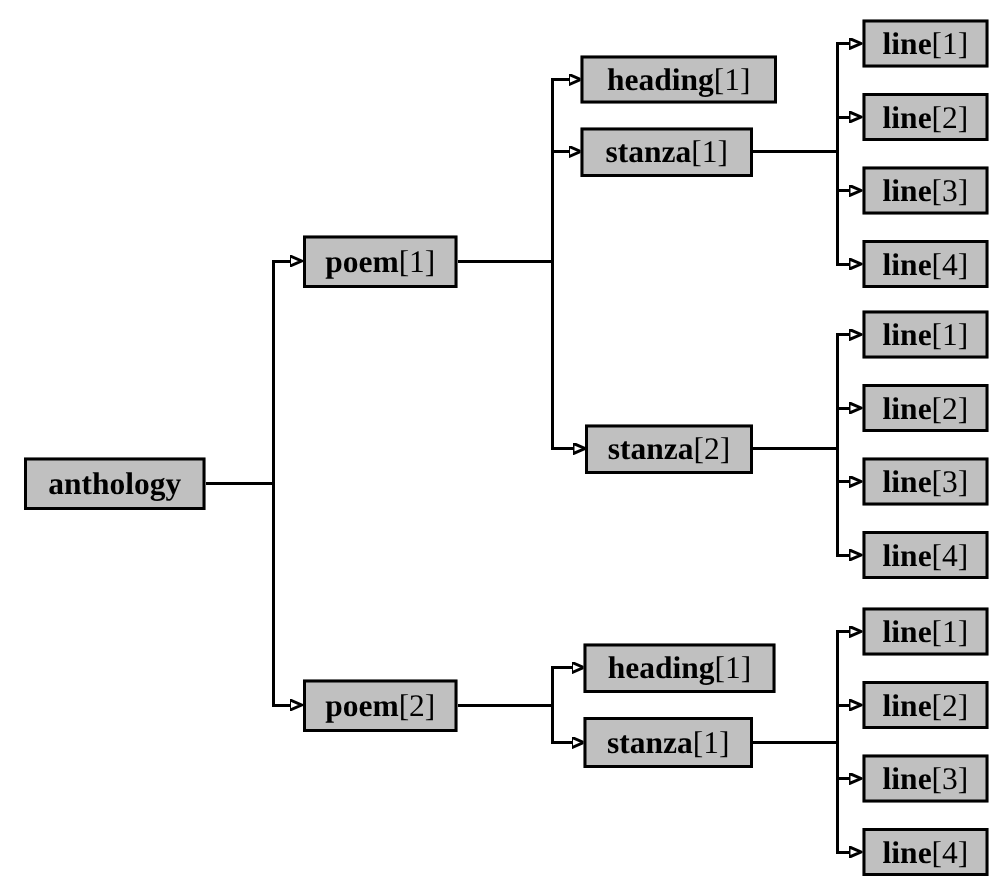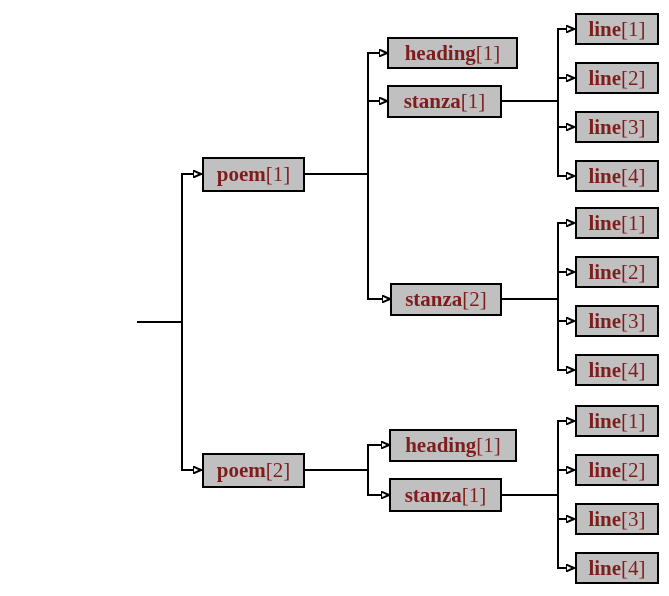--- a/index.html
+++ b/index.html
@@ -31,21 +31,21 @@
   .node {
     position: absolute;
     box-sizing: border-box;
     background: var(--box-fill, #c0c0c0);
     border: 2px solid var(--box-border, #000000);
     display: flex;
     align-items: center;
     justify-content: center;
     font-size: 21px;
     line-height: 1;
-    color: #7f1d1d;
+    color: #000000;
     white-space: nowrap;
   }
   .node .nm { font-weight: bold; }
   .node .ix { font-weight: normal; }
 </style>
 </head>
 <body>
 
 <div class="canvas">
 
@@ -89,20 +89,24 @@
 
       <path d="M502,495 H558"></path>
       <path d="M558,421 V568"></path>
       <path d="M557,421 H566" marker-end="url(#arr)"></path>
       <path d="M557,470 H566" marker-end="url(#arr)"></path>
       <path d="M557,519 H566" marker-end="url(#arr)"></path>
       <path d="M557,568 H566" marker-end="url(#arr)"></path>
     </g>
   </svg>
 
+  <div class="node" style="left:16px;top:305px;width:121px;height:35px">
+    <span class="nm">anthology</span>
+      <span class="ix"></span>
+  </div>
 
   <div class="node" style="left:202px;top:157px;width:103px;height:35px">
     <span class="nm">poem</span>
       <span class="ix">[1]</span>
   </div>
   <div class="node" style="left:202px;top:453px;width:103px;height:35px">
     <span class="nm">poem</span>
       <span class="ix">[2]</span>
   </div>
 

